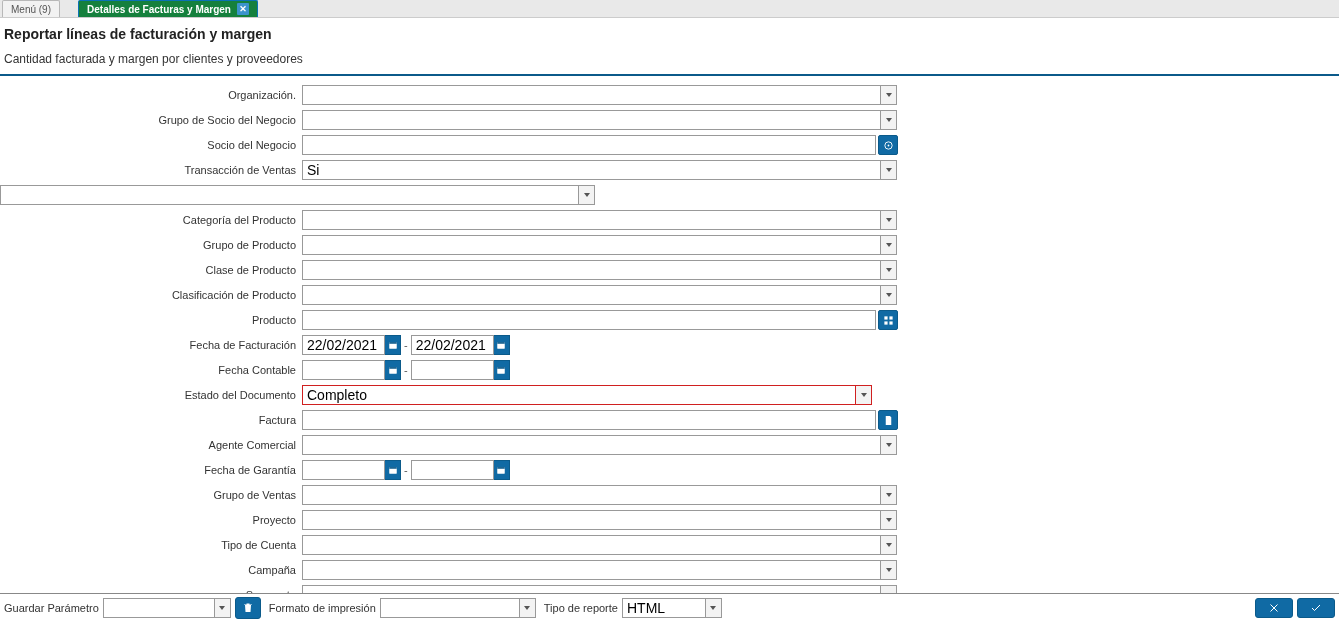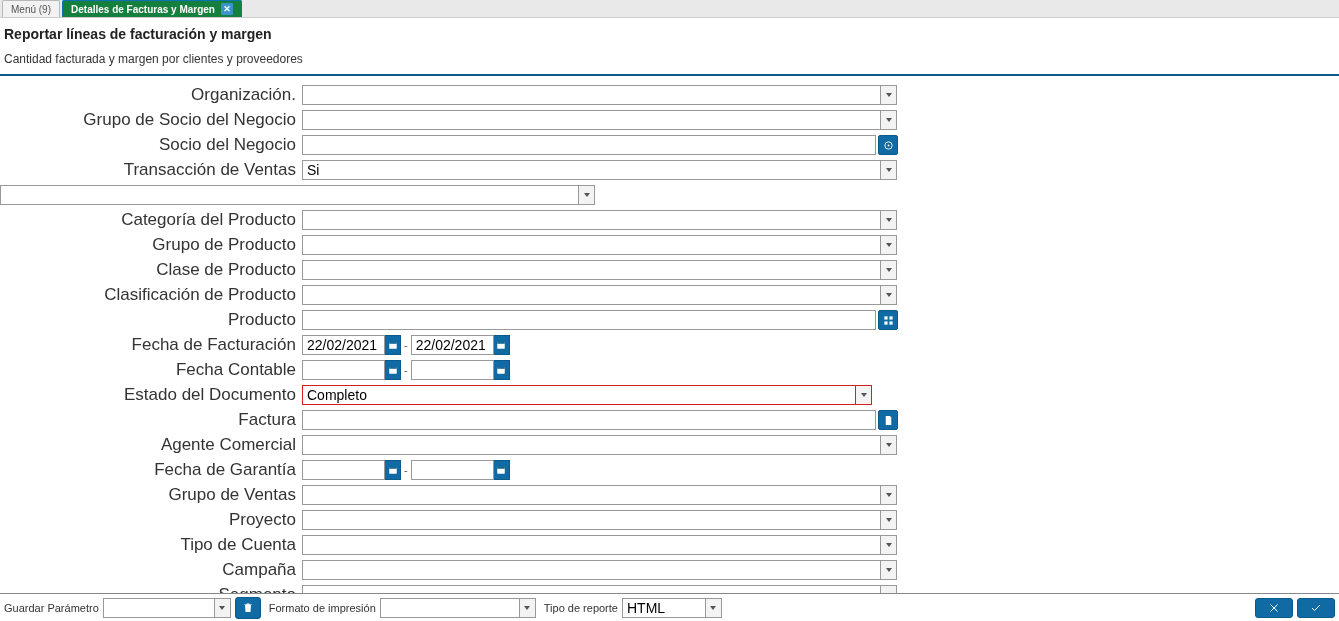--- a/index.html
+++ b/index.html
@@ -1,32 +1,32 @@
 <!DOCTYPE html>
 <html><head>
 <meta charset="utf-8">
 <style>
   * { box-sizing: border-box; margin: 0; padding: 0; font-family: Arial, Helvetica, sans-serif; }
   body { width: 1339px; height: 621px; background: #fff; font-size: 11px; color: #333; position: relative; }
 
   .tabbar { background: #e9e9e9; height: 18px; border-bottom: 1px solid #ccc; display: flex; align-items: stretch; padding-left: 2px; width: 100%; }
-  .tab { display: flex; align-items: center; padding: 0 8px; font-size: 10px; border: 1px solid #b8b8b8; border-bottom: none; margin-right: 2px; border-radius: 2px 2px 0 0; cursor: pointer; }
+  .tab { display: flex; align-items: center; padding: 0 8px; font-size: 10px; border: 1px solid #b8b8b8; border-bottom: none; margin-right: 18px; border-radius: 2px 2px 0 0; cursor: pointer; }
   .tab.inactive { background: #f2f2f2; color: #555; }
   .tab.active { background: #15803d; color: #fff; font-weight: bold; border-color: #0b72b5; }
   .tab .close { margin-left: 6px; width: 12px; height: 12px; line-height: 12px; text-align: center; background: #3b93cc; color: #fff; font-size: 9px; border-radius: 1px; }
 
   .title-area { padding: 8px 4px 8px 4px; border-bottom: 2px solid #0b5a8a; }
   .title-area h1 { font-size: 14px; font-weight: bold; color: #222; margin-bottom: 10px; }
   .title-area .subtitle { font-size: 12px; color: #333; }
 
   .form-viewport { position: absolute; top: 75px; bottom: 28px; left: 0; right: 0; overflow-y: scroll; }
   .form { padding-top: 8px; }
 
   .row { display: flex; align-items: center; height: 24px; margin-bottom: 1px; }
-  .lbl { width: 302px; text-align: right; padding-right: 6px; font-size: 17px; color: #333; }
+  .lbl { width: 302px; text-align: right; padding-right: 6px; font-size: 11px; color: #333; }
   .controls { display: flex; align-items: center; flex: 0 0 auto; }
   .txt { height: 20px; border: 1px solid #999; padding: 0 4px; font-size: 14px; background: #fff; outline: none; }
   .dd-btn { width: 16px; height: 20px; border: 1px solid #999; border-left: none; background: #f3f3f3; display: inline-flex; align-items: center; justify-content: center; cursor: pointer; }
   .dd-btn::after { content: ""; width: 0; height: 0; border-left: 3px solid transparent; border-right: 3px solid transparent; border-top: 4px solid #555; }
 
   .icon-btn { width: 20px; height: 20px; border: 1px solid #0b5a8a; background: #106aa4; display: inline-flex; align-items: center; justify-content: center; margin-left: 2px; cursor: pointer; border-radius: 2px; }
   .icon-btn svg { width: 11px; height: 11px; fill: #fff; }
 
   .cal-btn { width: 16px; height: 20px; border: 1px solid #0b5a8a; background: #106aa4; display: inline-flex; align-items: center; justify-content: center; cursor: pointer; border-left: none; }
   .cal-btn svg { width: 10px; height: 10px; fill: #fff; }

